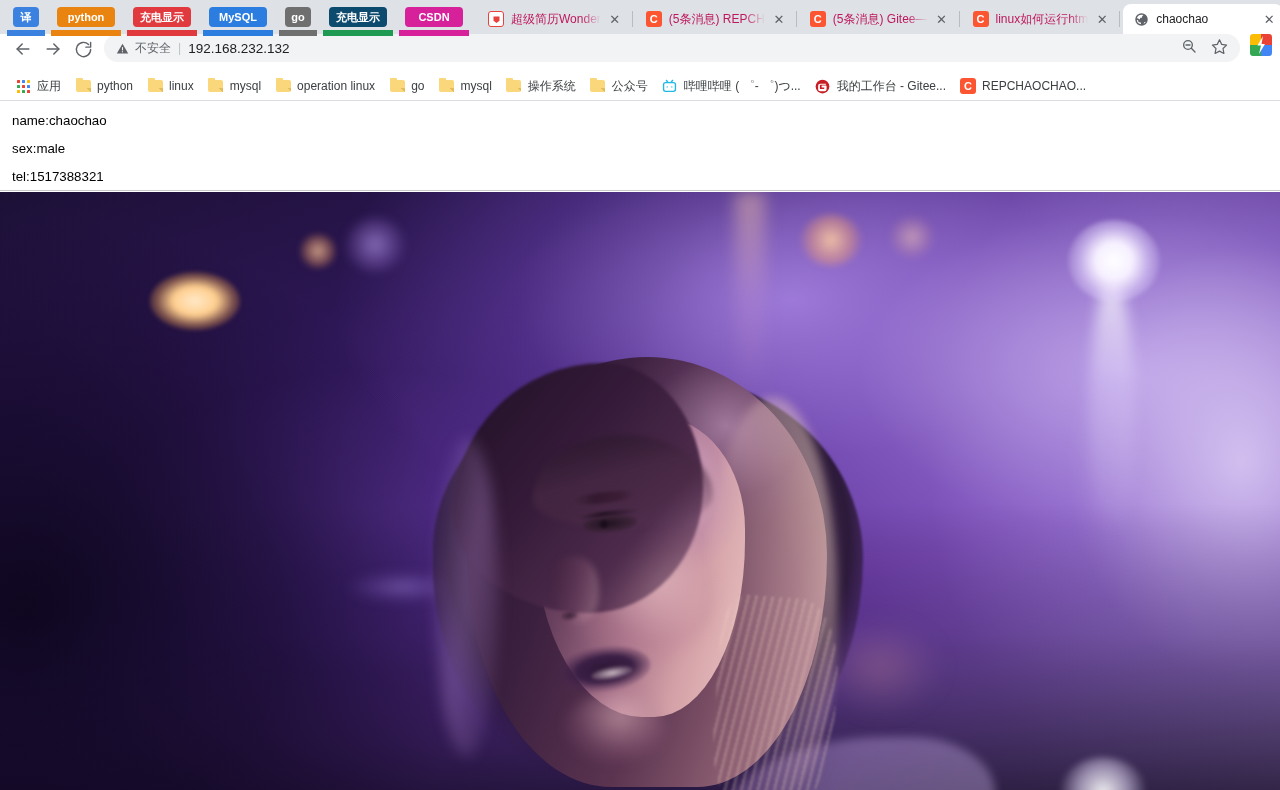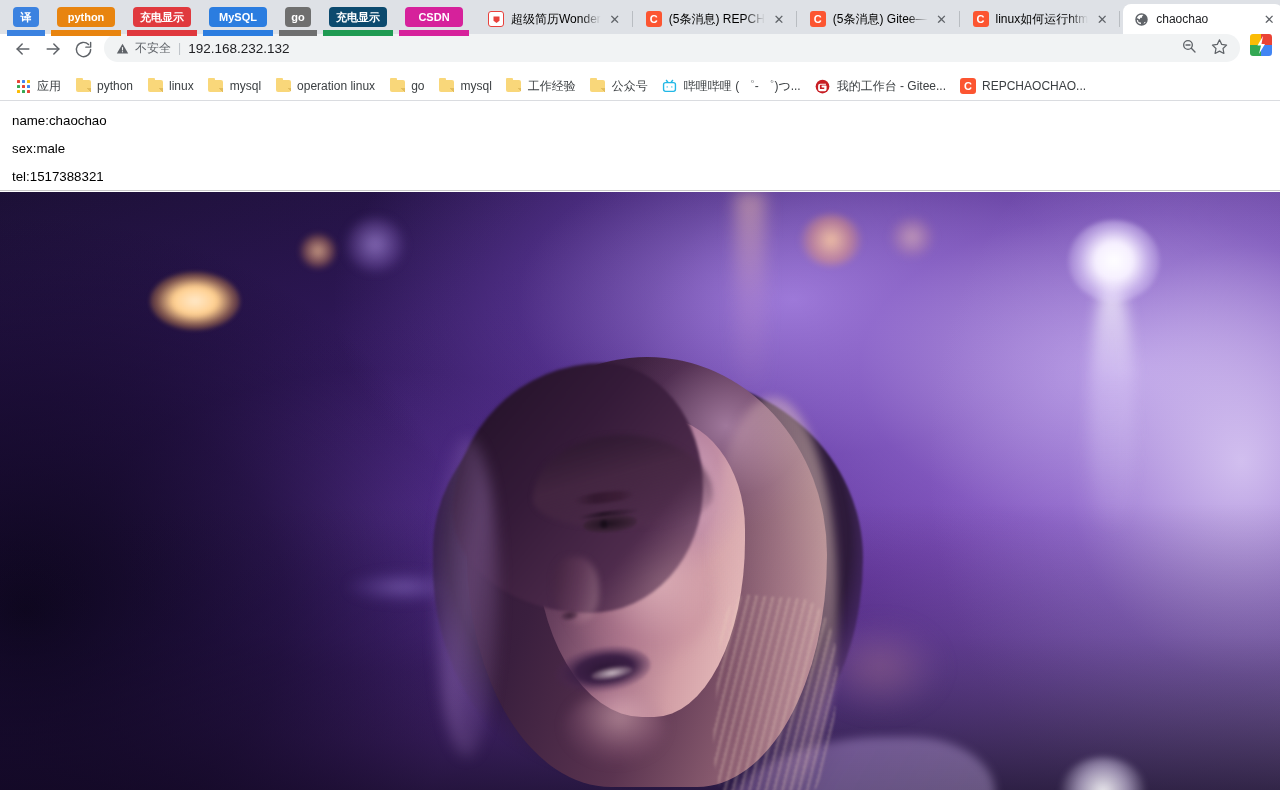--- a/index.html
+++ b/index.html
@@ -47,21 +47,21 @@
     height: 30px;
     display: flex; align-items: center;
     padding: 0 6px 0 10px;
     max-width: 172px;
     min-width: 100px;
     position: relative;
     border-radius: 8px 8px 0 0;
   }
   .tab .fav { width: 16px; height: 16px; flex: 0 0 16px; margin-right: 7px; display:flex; align-items:center; justify-content:center;}
   .tab .ttl {
-    font-size: 12px; color: #000000;
+    font-size: 12px; color: #be185d;
     white-space: nowrap; overflow: hidden;
     flex: 1 1 auto;
     -webkit-mask-image: linear-gradient(to right, #000 78%, transparent 100%);
             mask-image: linear-gradient(to right, #000 78%, transparent 100%);
   }
   .tab .xbtn {
     width: 16px; height: 16px; flex: 0 0 16px; margin-left: 6px;
     display: flex; align-items: center; justify-content: center;
     color: #5f6368; font-size: 13px; line-height: 1; font-family:"Liberation Sans",sans-serif;
   }
@@ -488,21 +488,21 @@
       <div class="bm">
         <span class="bmico">
           <span class="folder"></span>
         </span>
         <span>mysql</span>
       </div>
       <div class="bm">
         <span class="bmico">
           <span class="folder"></span>
         </span>
-        <span>工作经验</span>
+        <span>操作系统</span>
       </div>
       <div class="bm">
         <span class="bmico">
           <span class="folder"></span>
         </span>
         <span>公众号</span>
       </div>
       <div class="bm">
         <span class="bmico">
           <svg width="15" height="14" viewBox="0 0 24 22" fill="none" stroke="#22b8e6" stroke-width="2.2" stroke-linejoin="round">

